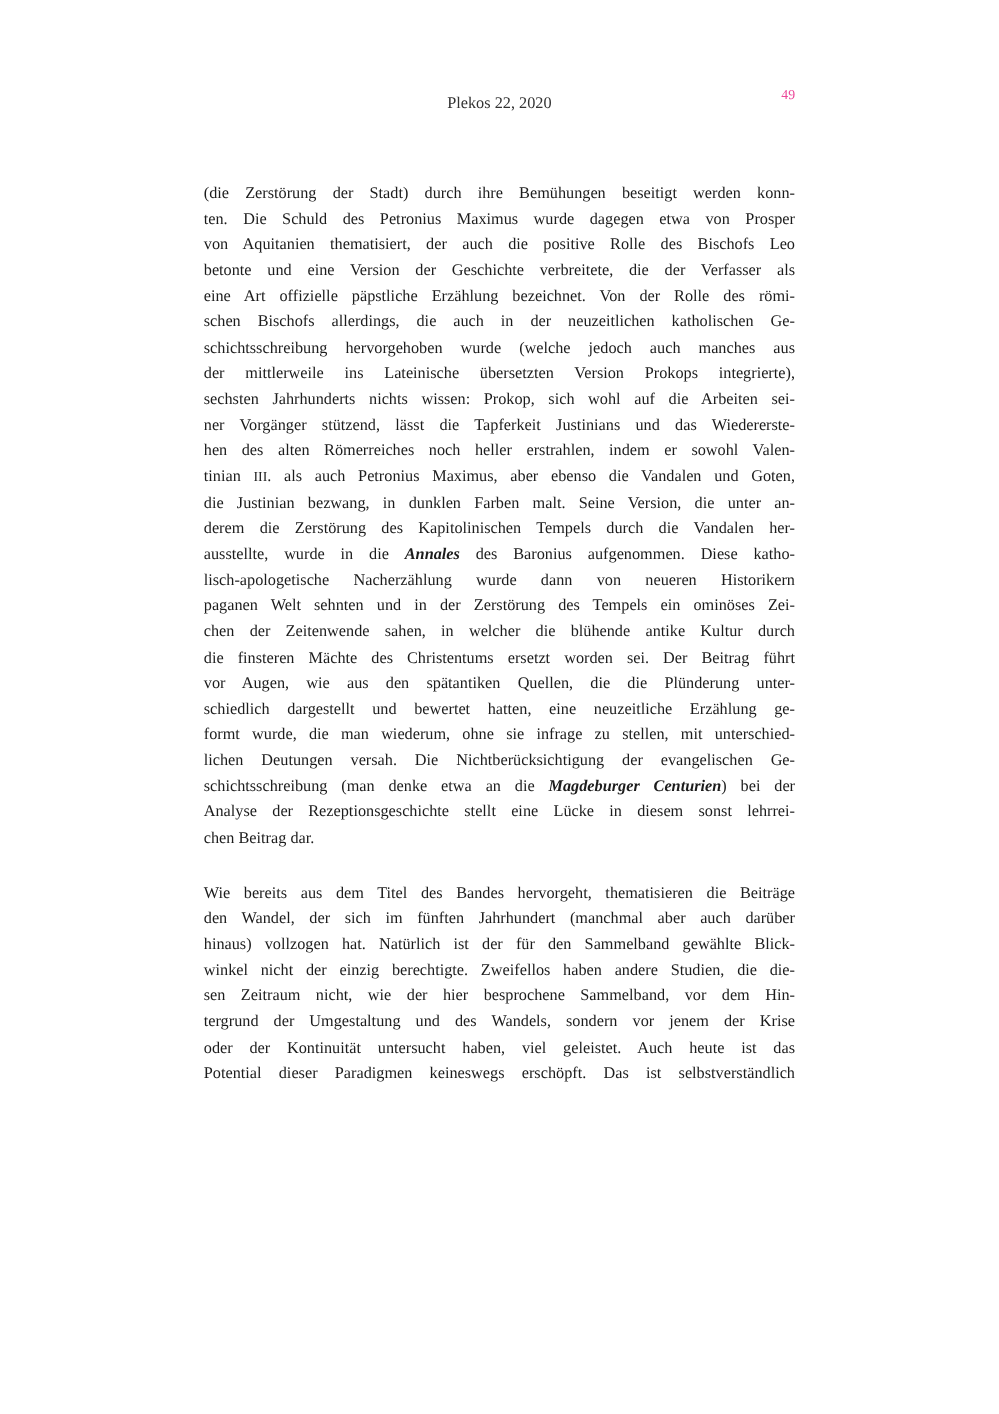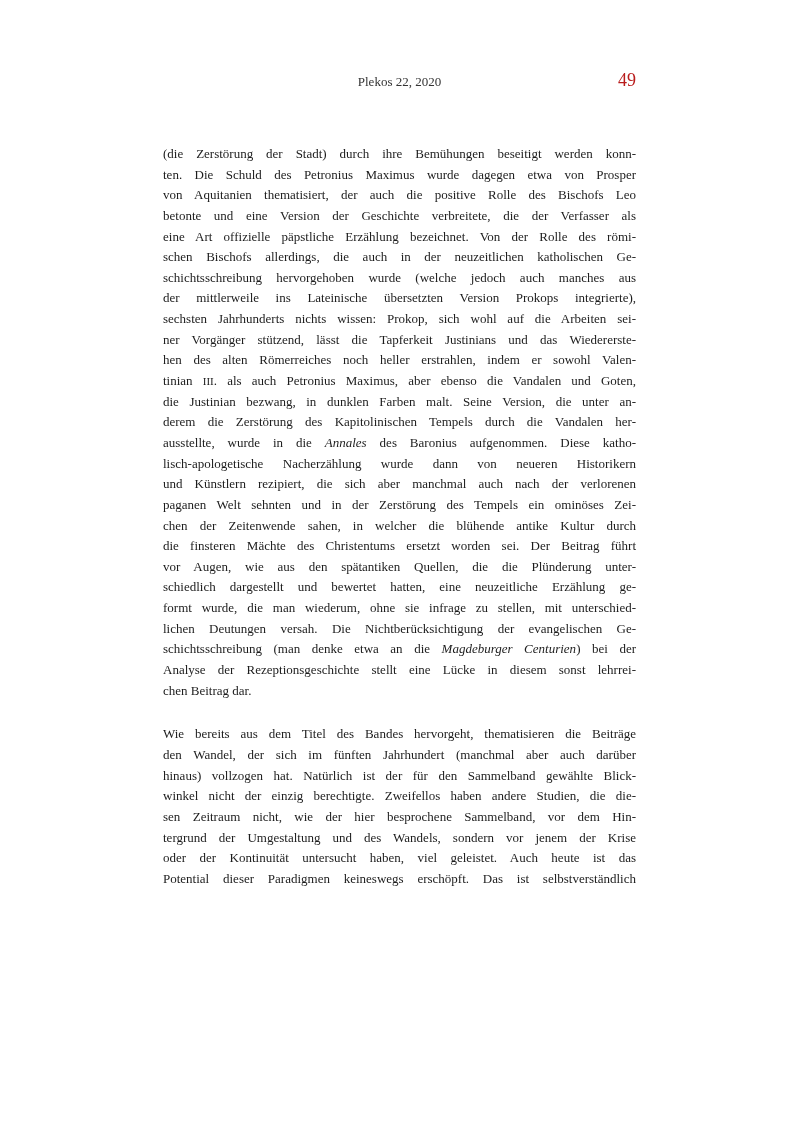--- a/index.html
+++ b/index.html
@@ -35,22 +35,22 @@
     left: 0;
     right: 0;
     text-align: center;
     top: 0;
     color: #333;
   }
   .running-head .page-num {
     position: absolute;
     right: 0;
     top: -4px;
-    color: #b91c1c;
-    font-size: 18px;
+    color: #ec4899;
+    font-size: 11px;
     text-align: center;
   }
   .body-text {
     position: absolute;
     left: 163px;
     top: 144px;
     width: 473px;
     font-size: 13px;
     line-height: 20.65px;
     color: #1c1c1c;
@@ -68,20 +68,21 @@
     text-align: justify;
     text-align-last: justify;
     height: 20.65px;
     overflow: visible;
   }
   .line.last {
     text-align-last: left;
   }
   .line span.it {
     font-style: italic;
+    font-weight: bold;
   }
   .sc {
     font-variant: small-caps;
     font-size: 0.85em;
     margin-top: 28px;
   }
 </style>
 </head>
 <body>
 
@@ -102,21 +103,20 @@
         <span class="line"><span>schichtsschreibung hervorgehoben wurde (welche jedoch auch manches aus</span></span>
         <span class="line"><span>der mittlerweile ins Lateinische übersetzten Version Prokops integrierte),</span></span>
         <span class="line"><span>sechsten Jahrhunderts nichts wissen: Prokop, sich wohl auf die Arbeiten sei-</span></span>
         <span class="line"><span>ner Vorgänger stützend, lässt die Tapferkeit Justinians und das Wiedererste-</span></span>
         <span class="line"><span>hen des alten Römerreiches noch heller erstrahlen, indem er sowohl Valen-</span></span>
         <span class="line"><span>tinian </span><span class="sc">III</span><span>. als auch Petronius Maximus, aber ebenso die Vandalen und Goten,</span></span>
         <span class="line"><span>die Justinian bezwang, in dunklen Farben malt. Seine Version, die unter an-</span></span>
         <span class="line"><span>derem die Zerstörung des Kapitolinischen Tempels durch die Vandalen her-</span></span>
         <span class="line"><span>ausstellte, wurde in die </span><span class="it">Annales</span><span> des Baronius aufgenommen. Diese katho-</span></span>
         <span class="line"><span>lisch-apologetische Nacherzählung wurde dann von neueren Historikern</span></span>
-        <span class="line"><span>und Künstlern rezipiert, die sich aber manchmal auch nach der verlorenen</span></span>
         <span class="line"><span>paganen Welt sehnten und in der Zerstörung des Tempels ein ominöses Zei-</span></span>
         <span class="line"><span>chen der Zeitenwende sahen, in welcher die blühende antike Kultur durch</span></span>
         <span class="line"><span>die finsteren Mächte des Christentums ersetzt worden sei. Der Beitrag führt</span></span>
         <span class="line"><span>vor Augen, wie aus den spätantiken Quellen, die die Plünderung unter-</span></span>
         <span class="line"><span>schiedlich dargestellt und bewertet hatten, eine neuzeitliche Erzählung ge-</span></span>
         <span class="line"><span>formt wurde, die man wiederum, ohne sie infrage zu stellen, mit unterschied-</span></span>
         <span class="line"><span>lichen Deutungen versah. Die Nichtberücksichtigung der evangelischen Ge-</span></span>
         <span class="line"><span>schichtsschreibung (man denke etwa an die </span><span class="it">Magdeburger Centurien</span><span>) bei der</span></span>
         <span class="line"><span>Analyse der Rezeptionsgeschichte stellt eine Lücke in diesem sonst lehrrei-</span></span>
         <span class="line last"><span>chen Beitrag dar.</span></span>

